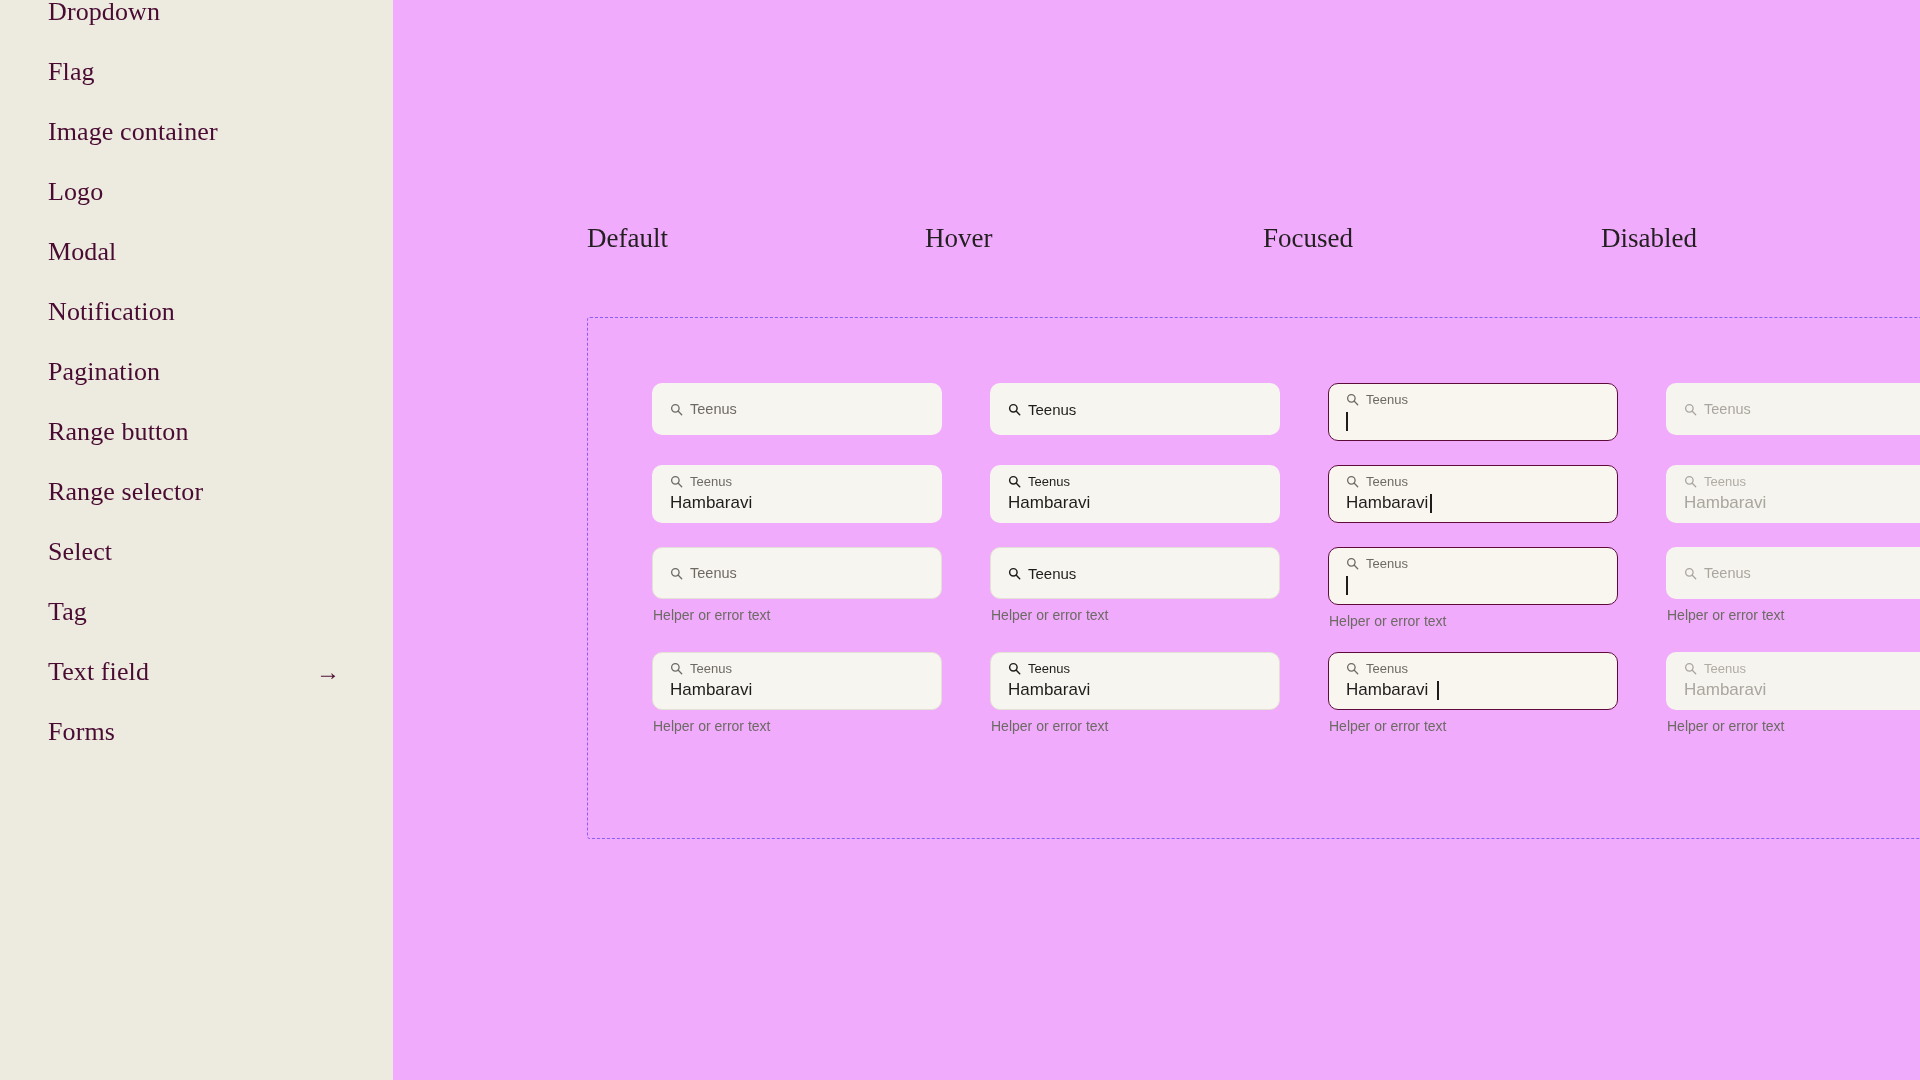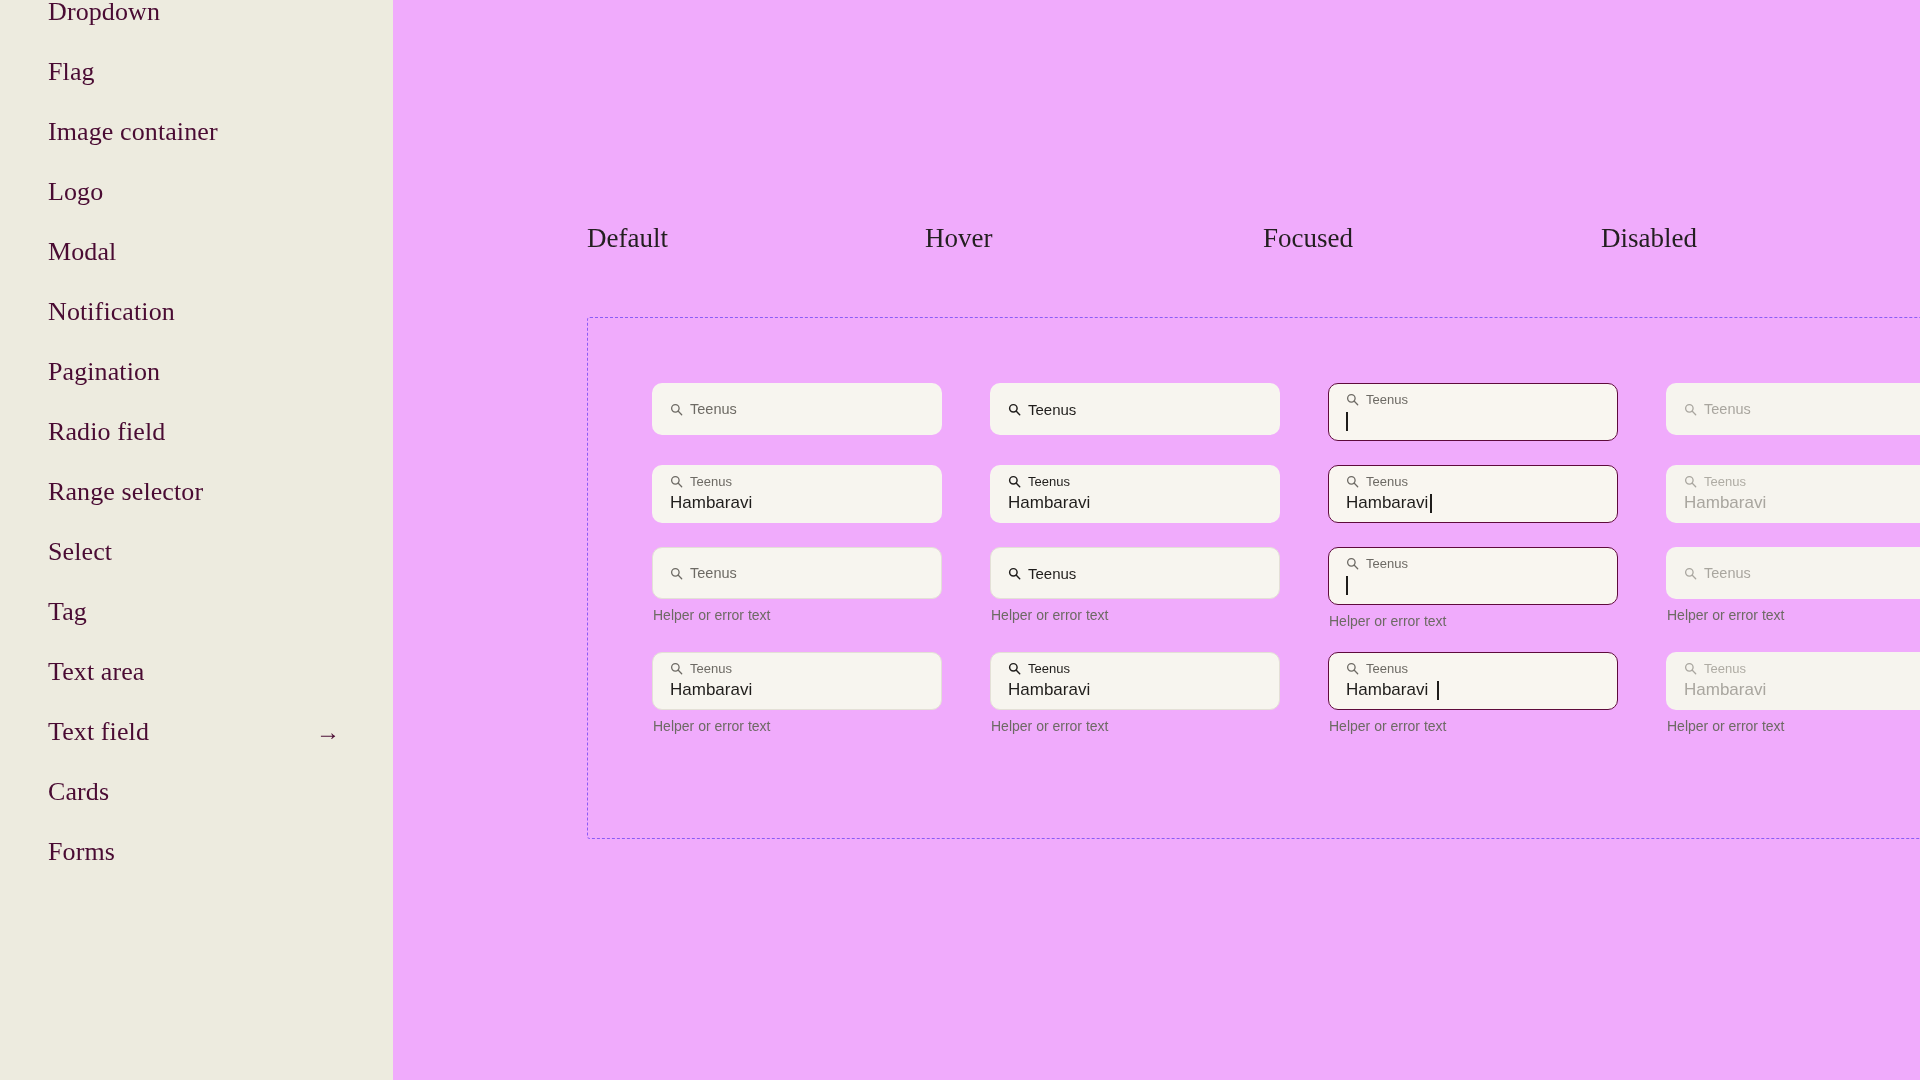--- a/index.html
+++ b/index.html
@@ -234,43 +234,37 @@
     <div class="nav-item">
       <span class="nav-label">Modal</span>
     </div>
     <div class="nav-item">
       <span class="nav-label">Notification</span>
     </div>
     <div class="nav-item">
       <span class="nav-label">Pagination</span>
     </div>
     <div class="nav-item">
-      <span class="nav-label">Radio field</span>
+      <span class="nav-label">Range button</span>
     </div>
     <div class="nav-item">
       <span class="nav-label">Range selector</span>
     </div>
     <div class="nav-item">
       <span class="nav-label">Select</span>
     </div>
     <div class="nav-item">
       <span class="nav-label">Tag</span>
-    </div>
-    <div class="nav-item">
-      <span class="nav-label">Text area</span>
     </div>
     <div class="nav-item active">
       <span class="nav-label">Text field</span>
       <span class="nav-arrow">→</span>
     </div>
 
 
-    <div class="nav-item">
-      <span class="nav-label">Cards</span>
-    </div>
     <div class="nav-item">
       <span class="nav-label">Forms</span>
     </div>
 
   </div>
 </aside>
 
 <main class="canvas">
   <section class="states-grid">
 

